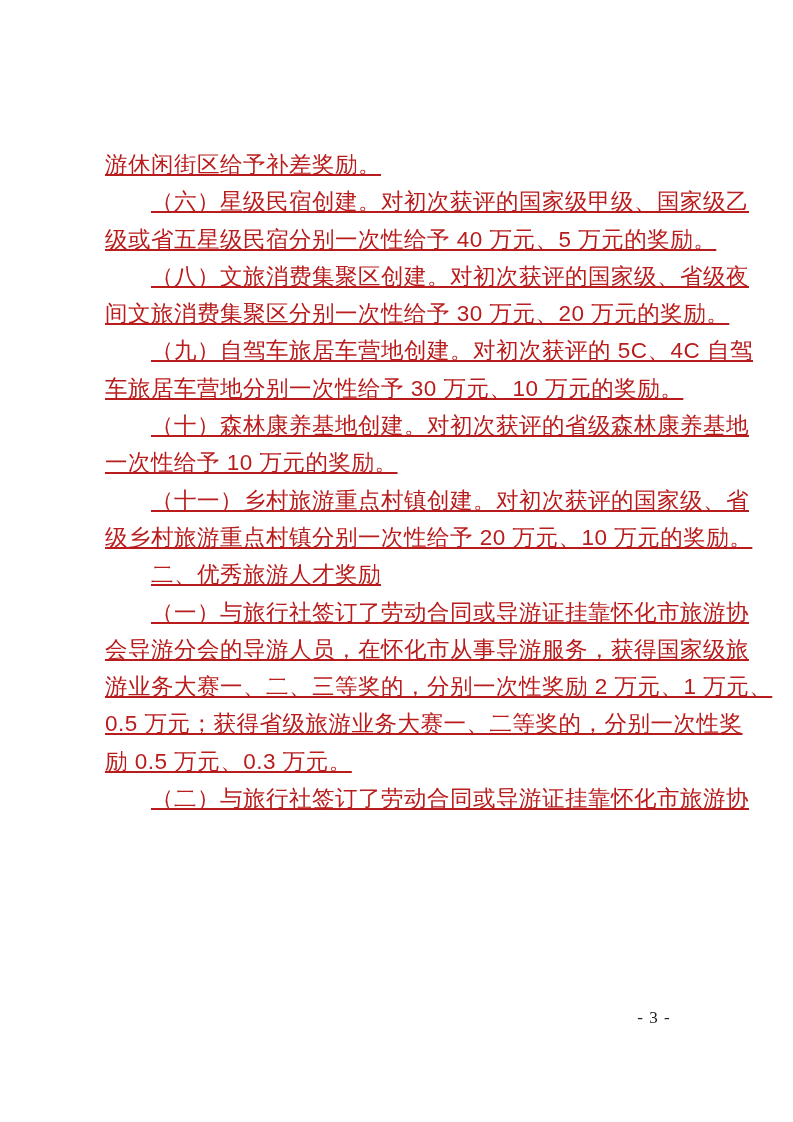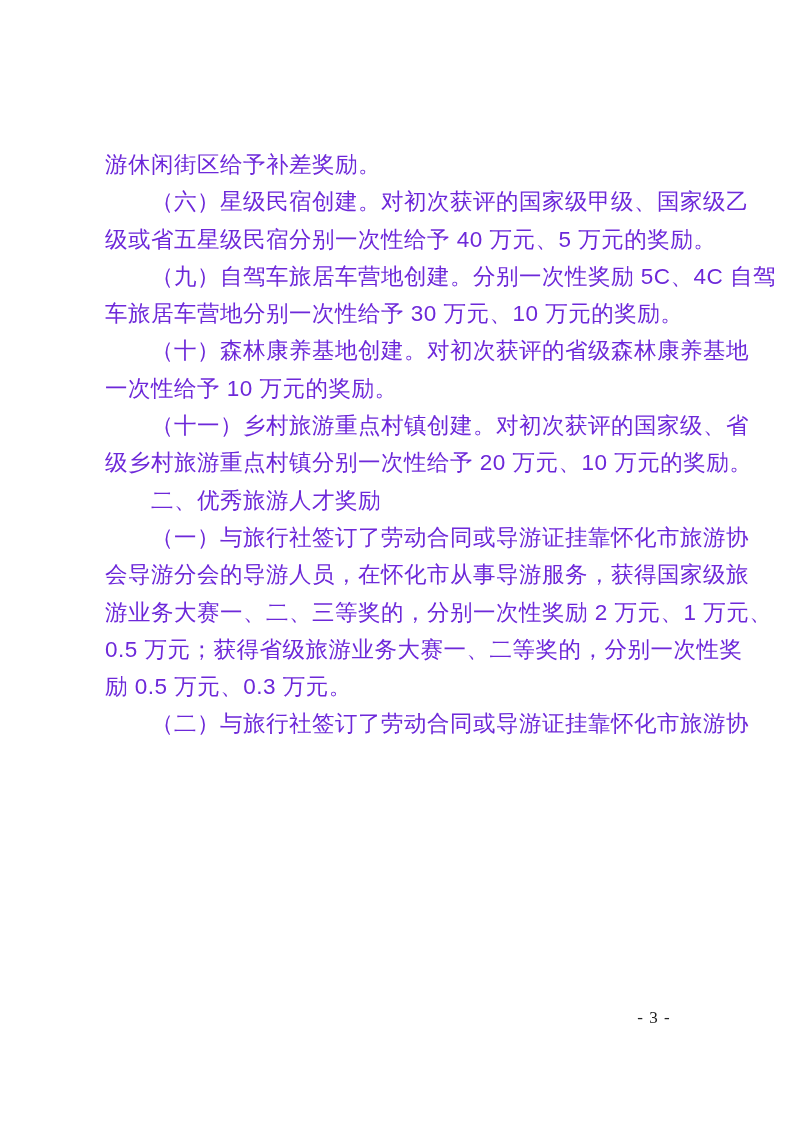--- a/index.html
+++ b/index.html
@@ -20,21 +20,22 @@
     top: 0;
     width: 793px;
     height: 1122px;
     background: #ffffff;
   }
   .doc-body {
     position: absolute;
     left: 105px;
     top: 146px;
     width: 608px;
-    color: #6d28d9;
+    color: #b91c1c;
+    text-decoration: underline;
   }
   .paragraph {
     margin: 0;
     padding: 0;
   }
   .line {
     height: 37.3px;
     line-height: 37.3px;
     font-size: 22.5px;
     white-space: nowrap;
@@ -61,21 +62,25 @@
 <div class="page">
   <div class="doc-body">
       <div class="paragraph">
         <div class="line">游休闲街区给予补差奖励。</div>
       </div>
       <div class="paragraph">
         <div class="line indent">（六）星级民宿创建。对初次获评的国家级甲级、国家级乙</div>
         <div class="line">级或省五星级民宿分别一次性给予 40 万元、5 万元的奖励。</div>
       </div>
       <div class="paragraph">
-        <div class="line indent">（九）自驾车旅居车营地创建。分别一次性奖励 5C、4C 自驾</div>
+        <div class="line indent">（八）文旅消费集聚区创建。对初次获评的国家级、省级夜</div>
+        <div class="line">间文旅消费集聚区分别一次性给予 30 万元、20 万元的奖励。</div>
+      </div>
+      <div class="paragraph">
+        <div class="line indent">（九）自驾车旅居车营地创建。对初次获评的 5C、4C 自驾</div>
         <div class="line">车旅居车营地分别一次性给予 30 万元、10 万元的奖励。</div>
       </div>
       <div class="paragraph">
         <div class="line indent">（十）森林康养基地创建。对初次获评的省级森林康养基地</div>
         <div class="line">一次性给予 10 万元的奖励。</div>
       </div>
       <div class="paragraph">
         <div class="line indent">（十一）乡村旅游重点村镇创建。对初次获评的国家级、省</div>
         <div class="line">级乡村旅游重点村镇分别一次性给予 20 万元、10 万元的奖励。</div>
       </div>

